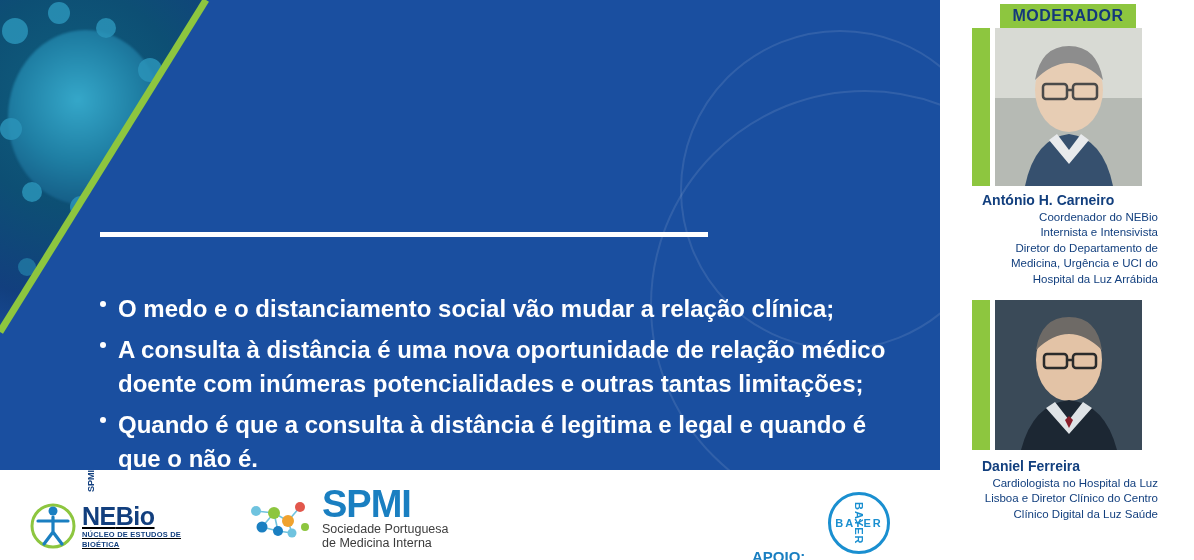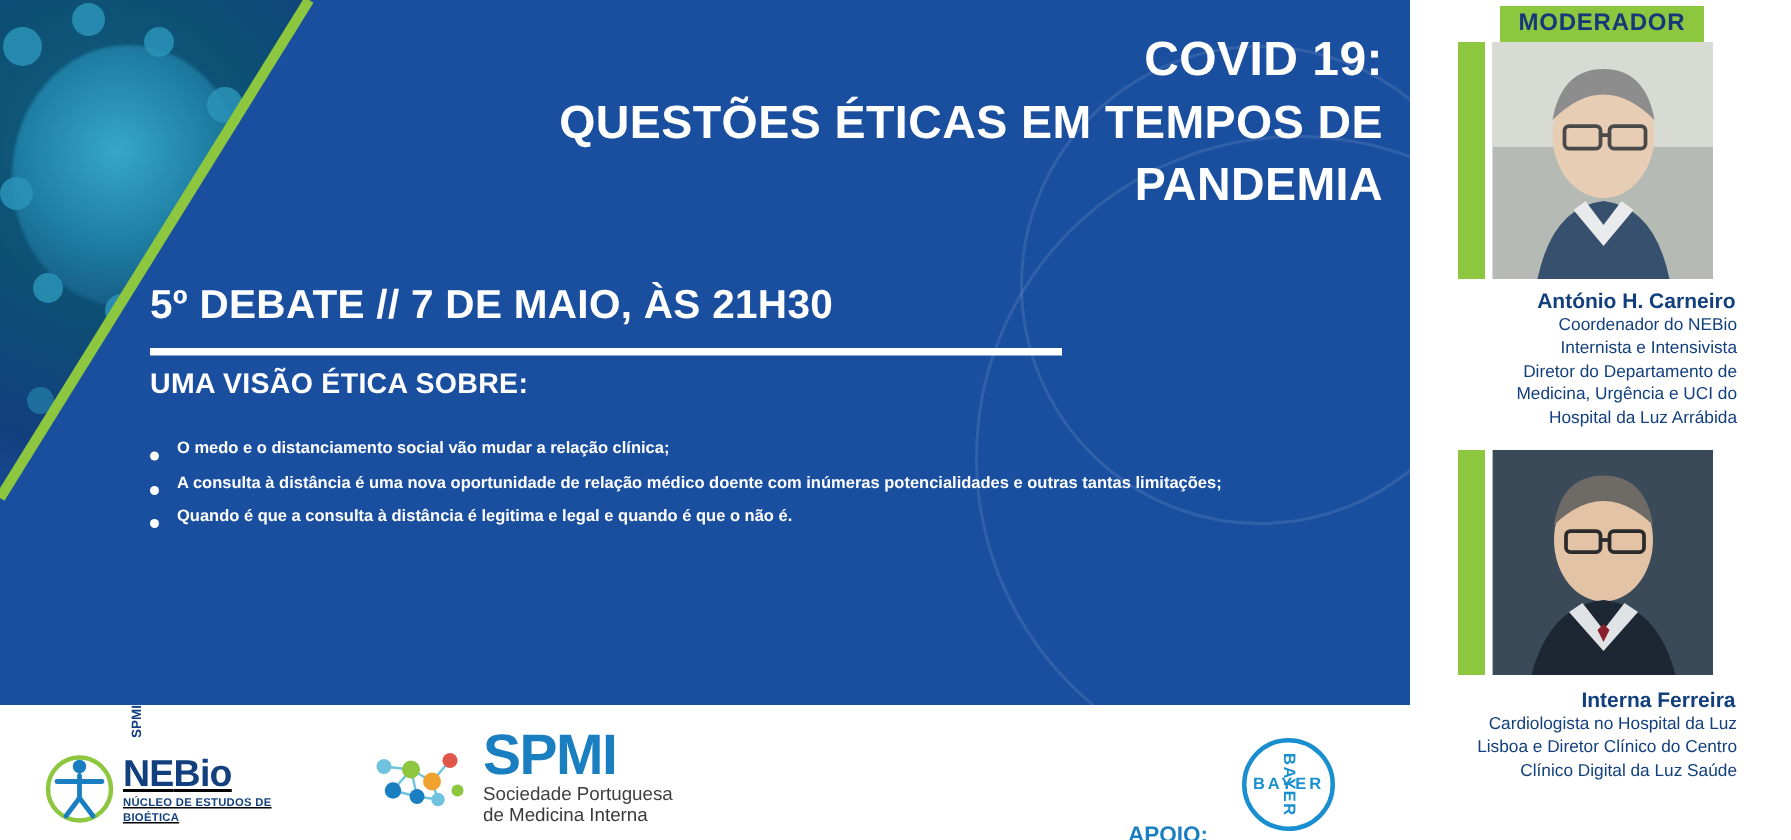--- a/index.html
+++ b/index.html
@@ -100,21 +100,21 @@
     font-size: 19px;
     letter-spacing: .2px;
   }
 
   
   .bullets {
     position: absolute;
     left: 96px; top: 292px;
     width: 790px;
     color: #ffffff;
-    font-size: 11px;
+    font-size: 24px;
     font-weight: bold;
     line-height: 1.42;
   }
   .bullets li { margin-bottom: 7px; list-style: none; position: relative; padding-left: 22px; }
   .bullets li::before {
     content: "";
     position: absolute;
     left: 4px; top: 9px;
     width: 6px; height: 6px;
     border-radius: 50%;
@@ -147,21 +147,21 @@
     position: absolute;
     overflow: hidden;
     background: #b9c4cc;
   }
   .photo-1 { left: 995px; top: 28px; width: 147px; height: 158px; }
   .photo-2 { left: 995px; top: 300px; width: 147px; height: 150px; }
 
   .speaker-name {
     position: absolute;
     width: 175px;
-    text-align: right;
+    text-align: left;
     font-weight: bold;
     font-size: 14px;
     color: #123f7e;
   }
   .speaker-desc {
     position: absolute;
     width: 178px;
     text-align: right;
     font-size: 11.5px;
     line-height: 1.34;
@@ -248,29 +248,22 @@
       <div class="spike" style="left:22px; top:182px; width:20px;height:20px;"></div>
       <div class="spike" style="left:0px;  top:118px; width:22px;height:22px;"></div>
       <div class="spike" style="left:18px; top:258px; width:18px;height:18px;opacity:.55;"></div>
       <div class="spike" style="left:60px; top:250px; width:14px;height:14px;opacity:.45;"></div>
     </div>
 
     <svg class="green-diag" viewBox="0 0 230 345">
       <polyline points="206,0 0,332" fill="none" stroke="#8dc63f" stroke-width="7"></polyline>
     </svg>
 
-    <div class="title-block">
-      <div class="title-line first">COVID 19:</div>
-      <div class="title-line">QUESTÕES ÉTICAS EM TEMPOS DE</div>
-      <div class="title-line">PANDEMIA</div>
-    </div>
-
-    <div class="debate">5º DEBATE // 7 DE MAIO, ÀS 21H30</div>
+
     <div class="rule"></div>
-    <div class="subhead">UMA VISÃO ÉTICA SOBRE:</div>
 
     <ul class="bullets">
       <li>O medo e o distanciamento social vão mudar a relação clínica;</li>
       <li>A consulta à distância é uma nova oportunidade de relação médico doente com inúmeras potencialidades e outras tantas limitações;</li>
       <li>Quando é que a consulta à distância é legitima e legal e quando é que o não é.</li>
     </ul>
   </div>
 
   <div class="footer"></div>
 
@@ -352,16 +345,16 @@
       <ellipse cx="74" cy="60" rx="33" ry="41" fill="#e3c3a6"></ellipse>
       <path d="M41 50 q33 -32 66 0 q-5 -33 -33 -33 q-28 0 -33 33z" fill="#6e6a66"></path>
       <rect x="49" y="54" width="23" height="14" rx="3" fill="none" stroke="#2b2b2b" stroke-width="2.5"></rect>
       <rect x="78" y="54" width="23" height="14" rx="3" fill="none" stroke="#2b2b2b" stroke-width="2.5"></rect>
       <line x1="72" y1="60" x2="78" y2="60" stroke="#2b2b2b" stroke-width="2.5"></line>
       <path d="M26 150 q12 -46 48 -50 q36 4 48 50z" fill="#1c2733"></path>
       <path d="M60 102 l14 18 l14 -18 l9 6 l-23 26 l-23 -26z" fill="#dfe3e6"></path>
       <path d="M70 120 l4 8 l4 -8 l-4 -4z" fill="#8b1f2b"></path>
     </svg>
   </div>
-  <div class="speaker-name name-2">Interna Ferreira</div>
+  <div class="speaker-name name-2">Daniel Ferreira</div>
   <div class="speaker-desc desc-2">Cardiologista no Hospital da Luz Lisboa e Diretor Clínico do Centro Clínico Digital da Luz Saúde</div>
 
 </div>
 
 </body></html>

